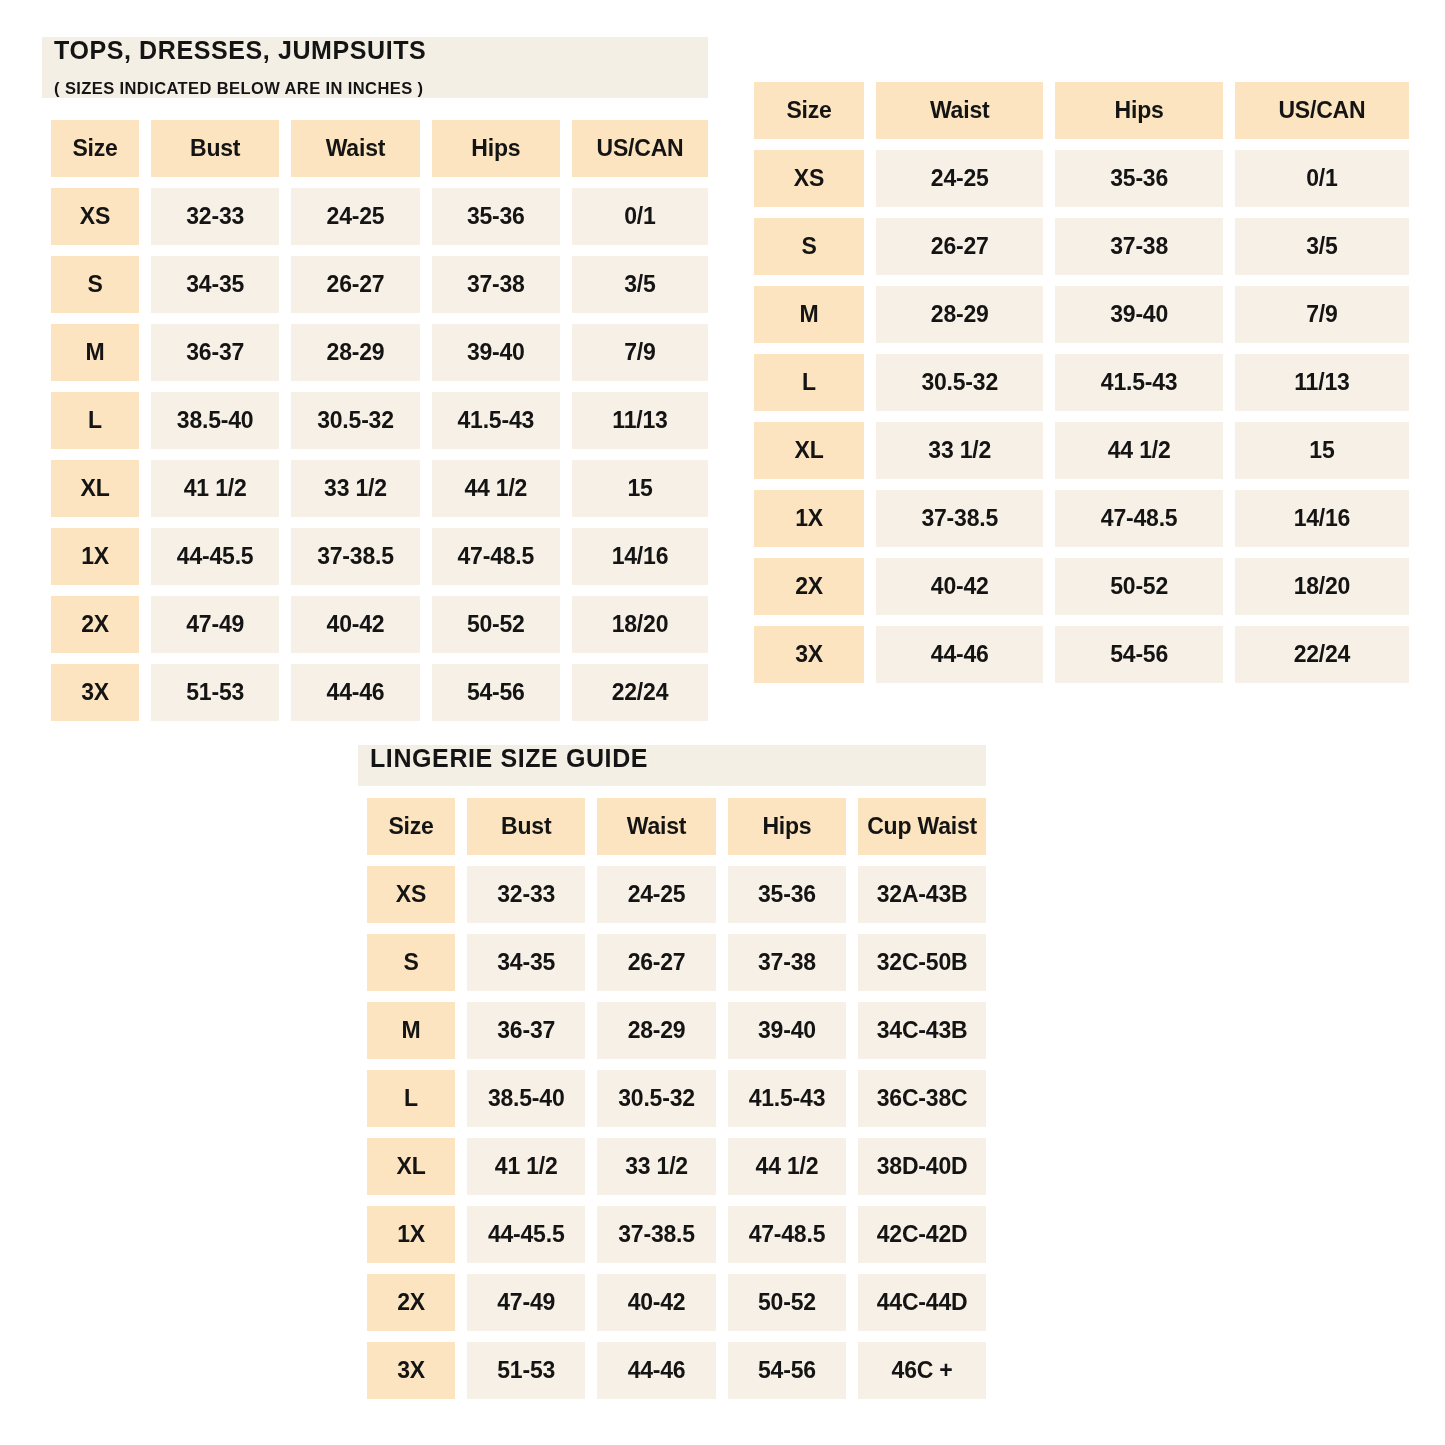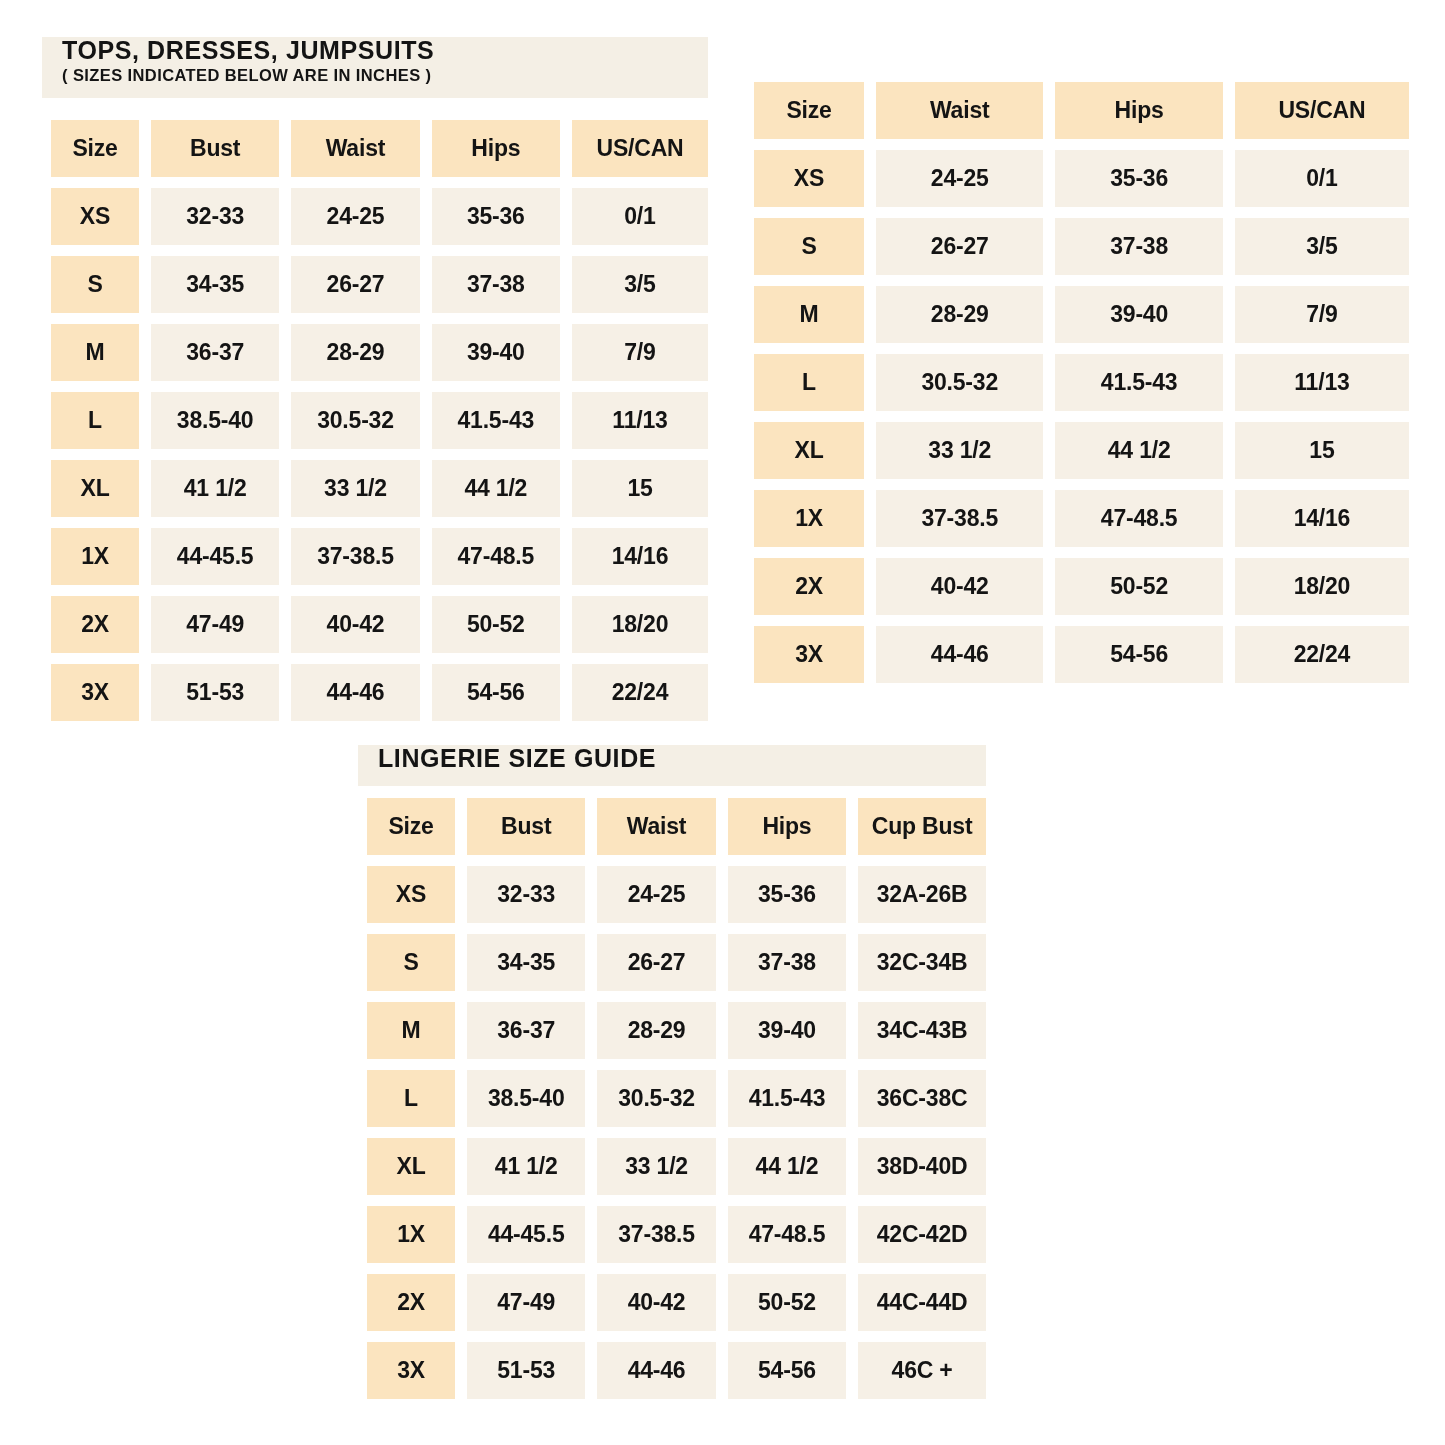--- a/index.html
+++ b/index.html
@@ -14,22 +14,22 @@
 
   .size-table { position: absolute; }
   .table-tops     { left: 42px;  top: 37px;  width: 666px; }
   .table-jeans    { left: 745px; top: 68px;  width: 664px; }
   .table-lingerie { left: 358px; top: 745px; width: 628px; }
 
   .band {
     background: #F4EFE5;
     display: flex;
     flex-direction: column;
-    justify-content: flex-start;
-    padding-left: 20px;
+    justify-content: space-between;
+    padding-left: 12px;
     padding-right: 12px;
   }
   .band.two-line { height: 61px; }
   .band.one-line { height: 41px; }
 
   .band h2 {
     font-size: 25px;
     font-weight: 700;
     letter-spacing: 0.6px;
     line-height: 1.1;
@@ -169,31 +169,31 @@
 
   <section class="size-table table-lingerie">
     <header class="band one-line">
       <h2>LINGERIE SIZE GUIDE</h2>
     </header>
     <div class="grid">
         <div class="cell peach">Size</div>
         <div class="cell peach">Bust</div>
         <div class="cell peach">Waist</div>
         <div class="cell peach">Hips</div>
-        <div class="cell peach">Cup Bust</div>
+        <div class="cell peach">Cup Waist</div>
         <div class="cell peach">XS</div>
         <div class="cell cream">32-33</div>
         <div class="cell cream">24-25</div>
         <div class="cell cream">35-36</div>
-        <div class="cell cream">32A-26B</div>
+        <div class="cell cream">32A-43B</div>
         <div class="cell peach">S</div>
         <div class="cell cream">34-35</div>
         <div class="cell cream">26-27</div>
         <div class="cell cream">37-38</div>
-        <div class="cell cream">32C-34B</div>
+        <div class="cell cream">32C-50B</div>
         <div class="cell peach">M</div>
         <div class="cell cream">36-37</div>
         <div class="cell cream">28-29</div>
         <div class="cell cream">39-40</div>
         <div class="cell cream">34C-43B</div>
         <div class="cell peach">L</div>
         <div class="cell cream">38.5-40</div>
         <div class="cell cream">30.5-32</div>
         <div class="cell cream">41.5-43</div>
         <div class="cell cream">36C-38C</div>

